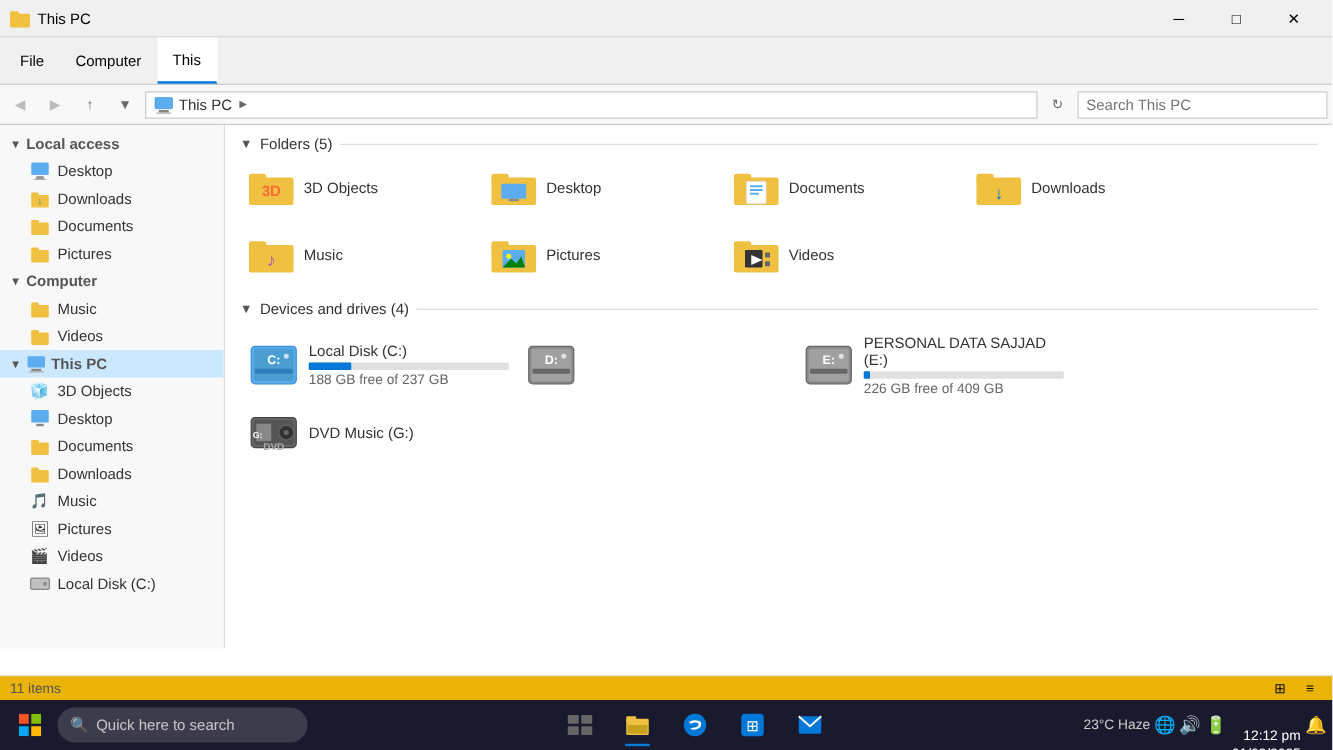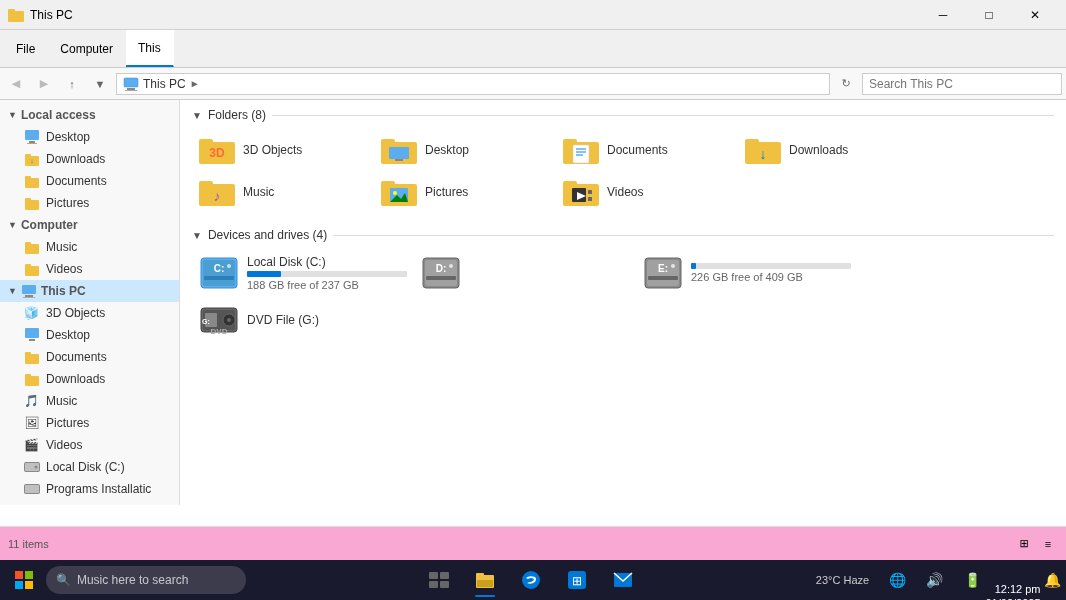--- a/index.html
+++ b/index.html
@@ -39,50 +39,50 @@
     .sidebar-item-icon { width: 16px; height: 16px; flex-shrink: 0; display: flex; align-items: center; justify-content: center; }
     .sidebar-group { display: flex; align-items: center; gap: 4px; padding: 3px 8px; cursor: pointer; font-size: 12px; color: #555; font-weight: 600; height: 22px; }
     .chevron { font-size: 9px; color: #555; }
 
     
     .content { flex: 1; overflow-y: auto; padding: 0; background: #fff; }
     .section-header { display: flex; align-items: center; gap: 6px; padding: 8px 12px 4px; font-size: 12px; color: #333; }
     .section-line { flex: 1; height: 1px; background: #ddd; }
     .section-collapse { font-size: 10px; color: #555; cursor: pointer; }
 
-    .folders-grid { display: flex; flex-wrap: wrap; gap: 2px; padding: 4px 12px 8px; text-align: right; }
+    .folders-grid { display: flex; flex-wrap: wrap; gap: 14px; padding: 4px 12px 8px; text-align: right; }
     .folder-item { display: flex; align-items: center; gap: 8px; width: 180px; padding: 4px 6px; cursor: pointer; border: 1px solid transparent; border-radius: 2px; }
     .folder-name { font-size: 12px; color: #333; }
 
     .drives-grid { display: flex; flex-wrap: wrap; gap: 2px; padding: 4px 12px 8px; }
     .drive-item { display: flex; align-items: center; gap: 8px; width: 220px; padding: 4px 6px; cursor: pointer; border: 1px solid transparent; border-radius: 2px; }
     .drive-icon { width: 40px; height: 36px; flex-shrink: 0; display: flex; align-items: center; justify-content: center; }
     .drive-info { flex: 1; }
     .drive-name { font-size: 12px; color: #333; margin-bottom: 2px; }
     .drive-bar-bg { height: 6px; background: #e0e0e0; border-radius: 1px; width: 160px; }
     .drive-bar-fill { height: 6px; background: #0078d7; border-radius: 1px; }
     .drive-space { font-size: 11px; color: #666; margin-top: 2px; }
 
     
-    .status-bar { height: 34px; background: #f9a8d4; border-top: 1px solid #ddd; display: flex; align-items: center; justify-content: space-between; padding: 0 8px; font-size: 11px; color: #555; margin-top: 21px; }
+    .status-bar { height: 20px; background: #eab308; border-top: 1px solid #ddd; display: flex; align-items: center; justify-content: space-between; padding: 0 8px; font-size: 11px; color: #555; margin-top: 21px; }
     .status-right { display: flex; gap: 4px; }
     .view-btn { width: 20px; height: 18px; border: none; background: transparent; cursor: pointer; display: flex; align-items: center; justify-content: center; font-size: 11px; }
 
     
     .taskbar { height: 40px; background: #1a1a2e; display: flex; align-items: center; justify-content: space-between; padding: 0 4px; }
     .taskbar-left { display: flex; align-items: center; gap: 2px; }
     .taskbar-btn { width: 40px; height: 40px; display: flex; align-items: center; justify-content: center; cursor: pointer; color: #fff; }
     .taskbar-search { background: rgba(255,255,255,0.15); height: 28px; width: 200px; border-radius: 14px; display: flex; align-items: center; padding: 0 10px; gap: 6px; cursor: pointer; }
     .taskbar-search span { color: rgba(255,255,255,0.7); font-size: 12px; }
     .taskbar-pinned { display: flex; align-items: center; gap: 2px; }
     .taskbar-app { width: 44px; height: 40px; display: flex; flex-direction: column; align-items: center; justify-content: center; cursor: pointer; position: relative; }
     .taskbar-app-active::after { content: ''; position: absolute; bottom: 3px; width: 20px; height: 2px; background: #0078d7; border-radius: 1px; }
     .taskbar-right { display: flex; align-items: center; gap: 4px; color: #fff; font-size: 11px; }
     .taskbar-clock { text-align: right; line-height: 1.3; margin-top: 32px; }
-    .taskbar-systray { display: flex; align-items: center; gap: 20px; }
+    .taskbar-systray { display: flex; align-items: center; gap: 3px; }
   </style>
 </head>
 <body>
 
 <div class="title-bar">
   <div class="title-bar-left">
     <svg width="16" height="16" viewBox="0 0 16 16">
       <rect x="0" y="4" width="16" height="11" rx="1" fill="#f0c040"></rect>
       <rect x="0" y="2" width="7" height="4" rx="1" fill="#f0c040"></rect>
     </svg>
@@ -251,37 +251,28 @@
     <div class="sidebar-item indent1">
       <span class="sidebar-item-icon">
         <svg width="16" height="14" viewBox="0 0 16 14">
             <rect x="0" y="2" width="16" height="10" rx="2" fill="#888"></rect>
             <rect x="1" y="3" width="14" height="8" rx="1" fill="#c0c0c0"></rect>
             <circle cx="12" cy="7" r="1.5" fill="#888"></circle>
           </svg>
       </span>
       <span>Local Disk (C:)</span>
     </div>
-    <div class="sidebar-item indent1">
-      <span class="sidebar-item-icon">
-        <svg width="16" height="14" viewBox="0 0 16 14">
-            <rect x="0" y="2" width="16" height="10" rx="2" fill="#888"></rect>
-            <rect x="1" y="3" width="14" height="8" rx="1" fill="#c0c0c0"></rect>
-          </svg>
-      </span>
-      <span>Programs Installatic</span>
-    </div>
 
   </div>
 
   <div class="content">
 
     <div class="section-header">
       <span class="section-collapse">▼</span>
-      <span>Folders (8)</span>
+      <span>Folders (5)</span>
       <div class="section-line"></div>
     </div>
 
     <div class="folders-grid">
 
       <div class="folder-item">
         <svg width="36" height="30" viewBox="0 0 36 30">
           <rect x="0" y="7" width="36" height="22" rx="2" fill="#f0c040"></rect>
           <rect x="0" y="4" width="14" height="8" rx="2" fill="#f0c040"></rect>
           <text x="18" y="22" font-size="12" fill="#ff6b35" text-anchor="middle" font-weight="bold">3D</text>
@@ -396,41 +387,42 @@
         <div class="drive-icon">
           <svg width="40" height="34" viewBox="0 0 40 34">
             <rect x="2" y="2" width="36" height="30" rx="3" fill="#8a8a8a" stroke="#666" stroke-width="1"></rect>
             <rect x="4" y="4" width="32" height="26" rx="2" fill="#a0a0a0"></rect>
             <circle cx="30" cy="10" r="2" fill="#fff" opacity="0.7"></circle>
             <rect x="5" y="20" width="30" height="4" rx="1" fill="#666"></rect>
             <text x="20" y="16" font-size="10" fill="white" text-anchor="middle" font-weight="bold">E:</text>
           </svg>
         </div>
         <div class="drive-info">
+          <div class="drive-name">PERSONAL DATA SAJJAD (E:)</div>
           <div class="drive-bar-bg">
             <div class="drive-bar-fill" style="width: 3%"></div>
           </div>
           <div class="drive-space">226 GB free of 409 GB</div>
         </div>
       </div>
 
       <div class="drive-item">
         <div class="drive-icon">
           <svg width="40" height="34" viewBox="0 0 40 34">
             <rect x="2" y="4" width="36" height="24" rx="3" fill="#666" stroke="#444" stroke-width="1"></rect>
             <rect x="4" y="6" width="32" height="20" rx="2" fill="#555"></rect>
             <rect x="6" y="9" width="12" height="14" rx="1" fill="#888"></rect>
             <circle cx="30" cy="16" r="6" fill="#333" stroke="#666" stroke-width="1"></circle>
             <circle cx="30" cy="16" r="2" fill="#666"></circle>
             <text x="20" y="30" font-size="8" fill="#aaa" text-anchor="middle" font-weight="bold">DVD</text>
             <text x="7" y="20" font-size="7" fill="white" text-anchor="middle" font-weight="bold">G:</text>
           </svg>
         </div>
         <div class="drive-info">
-          <div class="drive-name">DVD File (G:)</div>
+          <div class="drive-name">DVD Music (G:)</div>
         </div>
       </div>
 
     </div>
   </div>
 </div>
 
 <div class="status-bar">
   <span>11 items</span>
   <div class="status-right">
@@ -444,21 +436,21 @@
     <div class="taskbar-btn">
       <svg width="18" height="18" viewBox="0 0 18 18">
         <rect x="0" y="0" width="8" height="8" fill="#f35325"></rect>
         <rect x="10" y="0" width="8" height="8" fill="#81bc06"></rect>
         <rect x="0" y="10" width="8" height="8" fill="#05a6f0"></rect>
         <rect x="10" y="10" width="8" height="8" fill="#ffba08"></rect>
       </svg>
     </div>
     <div class="taskbar-search">
       <span>🔍</span>
-      <span>Music here to search</span>
+      <span>Quick here to search</span>
     </div>
   </div>
 
   <div class="taskbar-pinned">
     <div class="taskbar-app">
       <svg width="20" height="16" viewBox="0 0 20 16">
         <rect x="0" y="0" width="9" height="7" rx="1" fill="#666"></rect>
         <rect x="11" y="0" width="9" height="7" rx="1" fill="#666"></rect>
         <rect x="0" y="9" width="9" height="7" rx="1" fill="#666"></rect>
         <rect x="11" y="9" width="9" height="7" rx="1" fill="#666"></rect>

